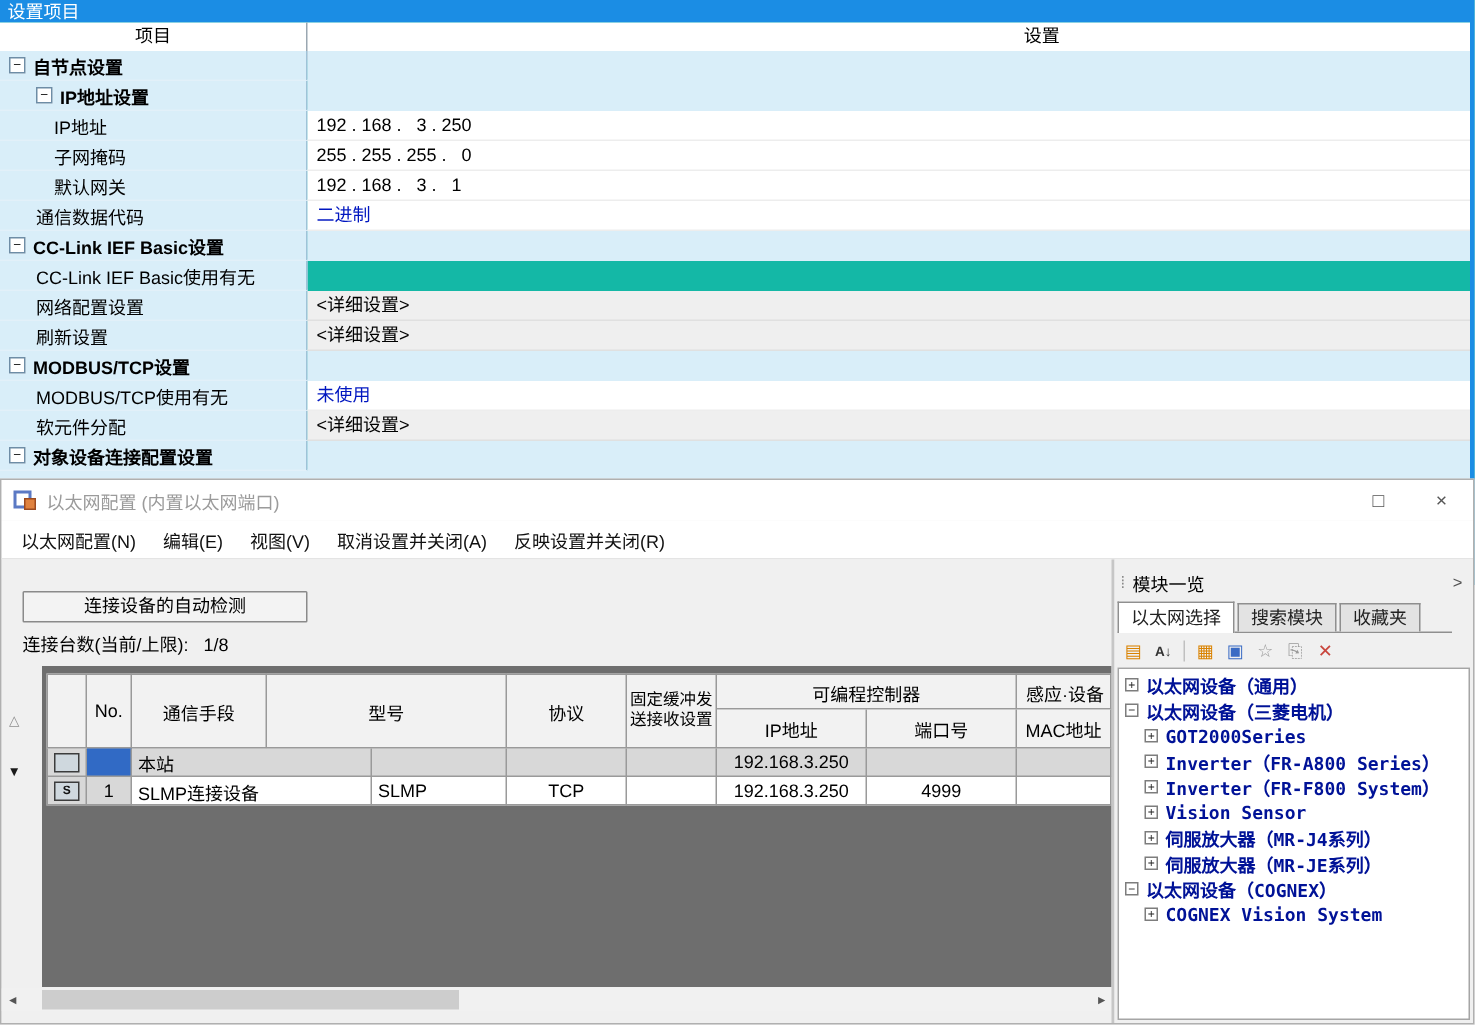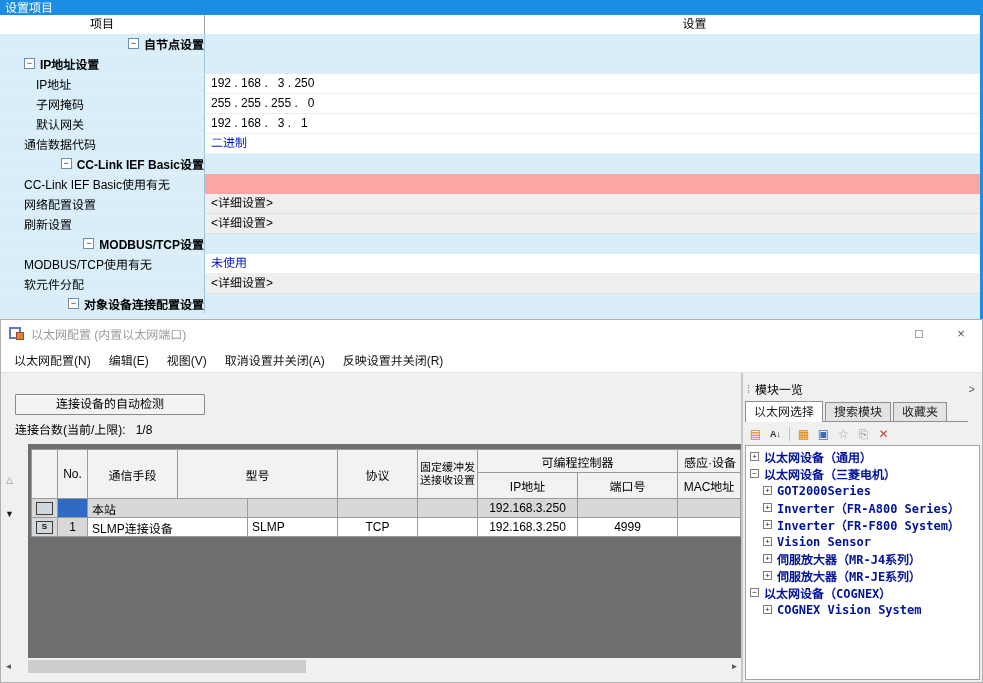--- a/index.html
+++ b/index.html
@@ -4,33 +4,33 @@
 <style>
   html,body{margin:0;padding:0;}
   body{
     width:983px;height:683px;position:relative;overflow:hidden;
     background:#ffffff;
     font-family:"Liberation Sans","DejaVu Sans",sans-serif;
     font-size:12px;color:#000;
     -webkit-font-smoothing:antialiased;
   }
   
-  .top-panel{position:absolute;left:0;top:0;width:983px;height:390px;background:#fca5a5;border-right:3px solid #1b8de4;box-sizing:border-box;overflow:hidden;}
+  .top-panel{position:absolute;left:0;top:0;width:983px;height:390px;background:#14b8a6;border-right:3px solid #1b8de4;box-sizing:border-box;overflow:hidden;}
   .tp-titlebar{height:15px;background:#1b8de4;color:#fff;font-size:12px;line-height:16px;padding-left:5px;overflow:hidden;}
   .tp-head{display:flex;height:19px;border-bottom:6px solid #737373;background:#fff;gap:24px;}
   .tp-head .hitem{width:205px;text-align:center;line-height:19px;border-right:1px solid #9aa7b1;box-sizing:border-box;flex:none;}
   .tp-head .hset{flex:1;text-align:center;line-height:19px;padding-left:180px;}
   .settings-rows{position:absolute;left:0;top:34px;right:0;bottom:0;display:flex;flex-direction:column;}
   .srow{display:flex;height:20px;flex:none;}
   .scell-left{width:205px;flex:none;background:#d9eef9;border-right:1px solid #9fc2d8;display:flex;align-items:center;overflow:hidden;box-sizing:border-box;border-bottom:1px solid #e2f0f9;}
   .scell-right{flex:1;line-height:19px;padding-left:6px;white-space:pre;overflow:hidden;background:#fff;border-bottom:1px solid #ededed;}
   .vt-section .scell-right{background:#d9eef9;border-bottom-color:#d9eef9;}
   .vt-detail  .scell-right{background:#efefef;border-bottom-color:#e0e0e0;}
   .vt-choice  .scell-right{color:#0016c0;}
-  .pl-0{padding-left:6px;justify-content:flex-end;}.pl-1{padding-left:24px;}.pl-2{padding-left:36px;}
+  .pl-0{padding-left:6px;}.pl-1{padding-left:24px;}.pl-2{padding-left:36px;}
   .bold{font-weight:bold;}
   .exp{flex:none;width:0;height:11px;}
   .exp-minus,.exp-plus{width:11px;margin-right:5px;border:1px solid #6e8da6;background:#fff;display:inline-flex;align-items:center;justify-content:center;font-size:9px;line-height:1;color:#222;box-sizing:border-box;}
   .exp-minus::before{content:"−";}
   .exp-plus::before{content:"+";}
   .srow-filler{flex:1;background:#d9eef9;}
   
   .win{position:absolute;left:0;top:319px;width:983px;height:364px;background:#f0f0f0;border:1px solid #b0b0b0;box-sizing:border-box;overflow:hidden;}
   .w-titlebar{position:absolute;left:0;top:0;right:0;height:27px;background:#ffffff;display:flex;align-items:center;}
   .w-icon{width:15px;height:13px;margin:0 7px 0 8px;position:relative;flex:none;}

